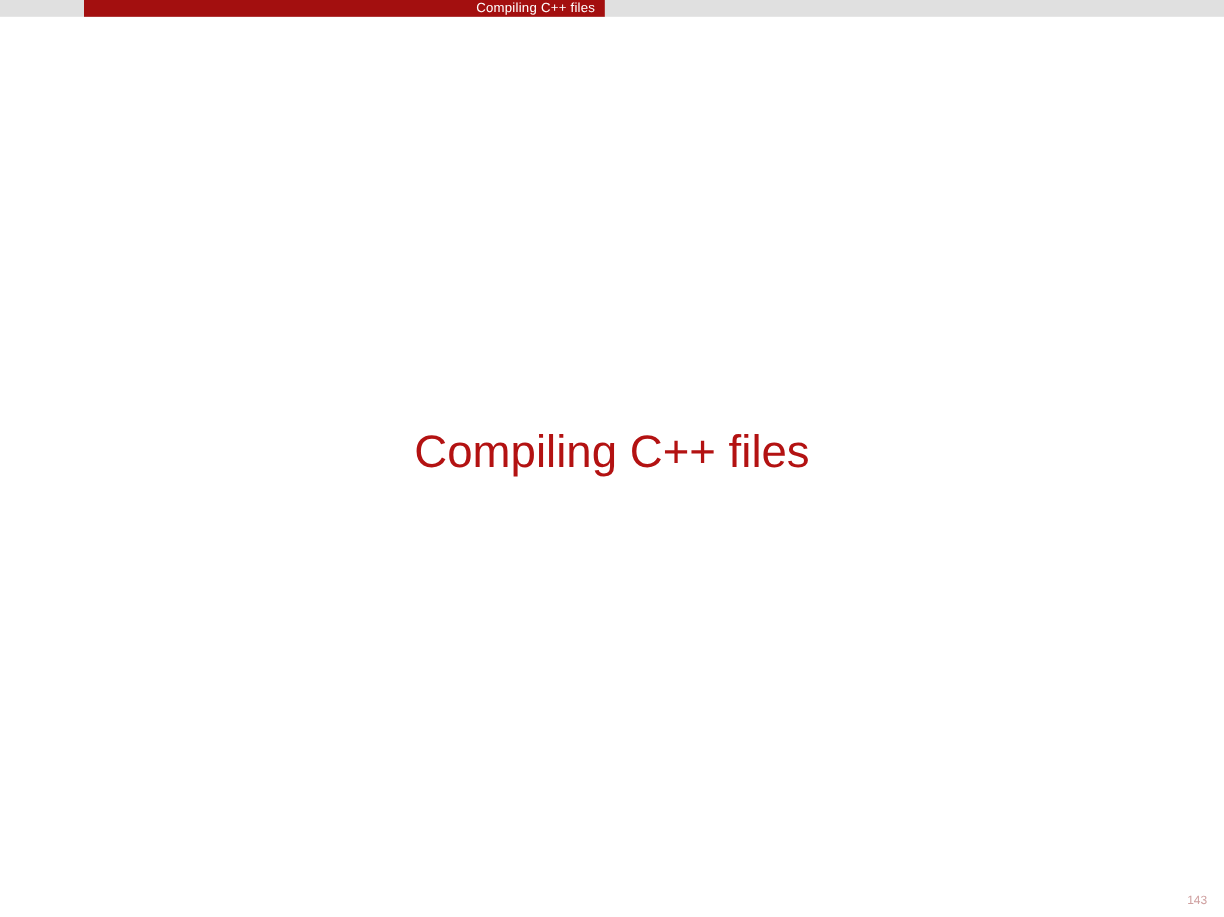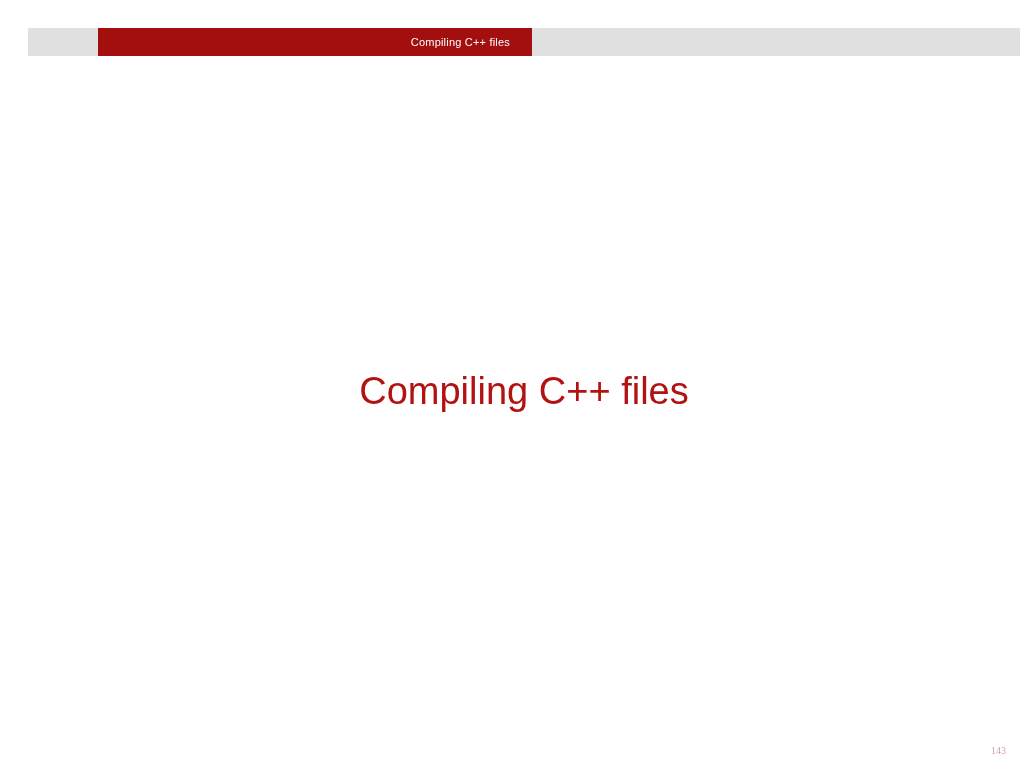--- a/index.html
+++ b/index.html
@@ -1,17 +1,17 @@
 <!DOCTYPE html>
 <html><head>
   <meta charset="utf-8">
   <style>
     * {
       margin: 0;
-      padding: 14px;
+      padding: 0;
       box-sizing: border-box;
     }
     body {
       width: 1020px;
       height: 764px;
       background: #ffffff;
       position: relative;
       font-family: "Helvetica Neue", Helvetica, Arial, sans-serif;
       overflow: hidden;
     }
@@ -55,21 +55,20 @@
       font-weight: 400;
       text-align: center;
       margin-top: -10px;
     }
     .page-number {
       position: absolute;
       bottom: 8px;
       right: 14px;
       color: #cfa0a0;
       font-size: 10px;
-      font-family: Liberation Serif, serif;
     }
   </style>
 </head>
 <body>
 
 <div class="header-bar">
   <div class="header-bar-red">
     <span class="header-bar-text">Compiling C++ files</span>
   </div>
 </div>

